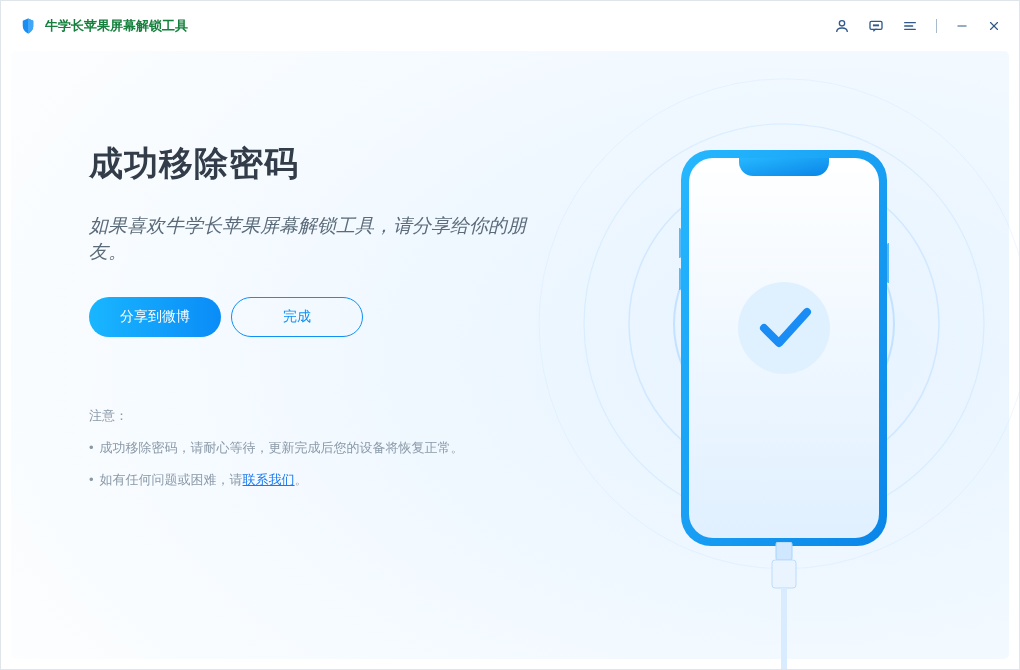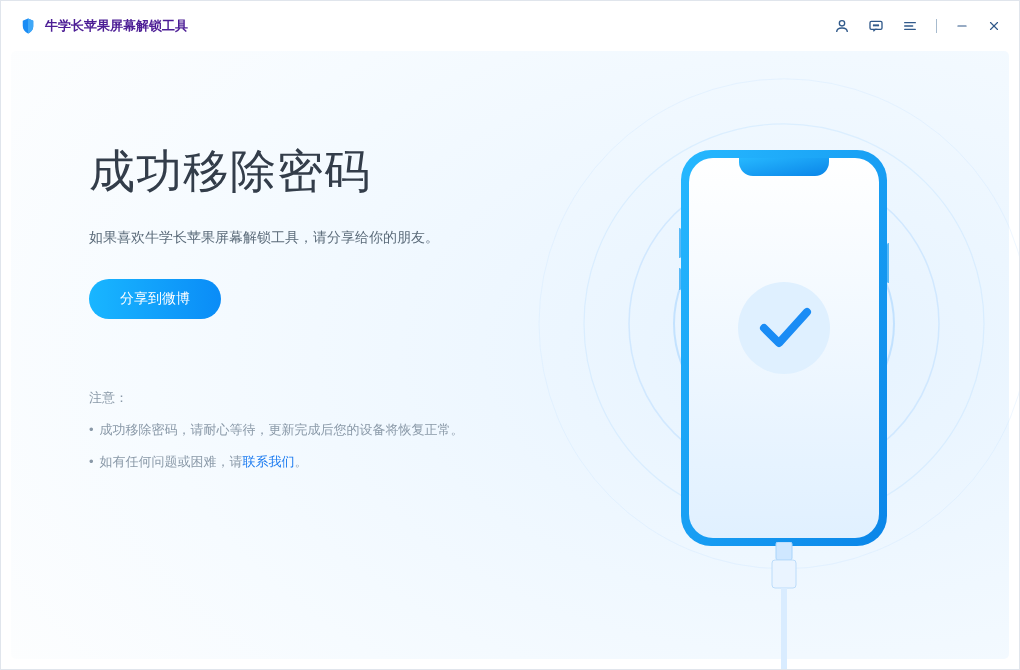--- a/index.html
+++ b/index.html
@@ -21,21 +21,21 @@
     }
     .title-left {
       display: flex;
       align-items: center;
       gap: 8px;
     }
     .logo-icon svg { display: block; }
     .app-title {
       font-size: 13px;
       font-weight: 700;
-      color: #4c1d95;
+      color: #15803d;
     }
     .title-right {
       display: flex;
       align-items: center;
       gap: 18px;
     }
     .title-divider {
       width: 1px;
       height: 14px;
       background: #a7bbce;
@@ -53,29 +53,30 @@
       border-radius: 5px;
       background: radial-gradient(ellipse 120% 120% at 80% 50%, #e6f3ff 0%, #f6fbff 55%, #fefefe 85%);
       display: flex;
       padding: 0;
     }
     .left-col {
       flex: 0 0 55%;
       padding: 90px 20px 0 78px;
     }
     .headline {
-      font-size: 46px;
-      font-weight: 400;
+      font-size: 34px;
+      font-weight: 700;
       color: #333d4a;
       letter-spacing: 1px;
     }
     .subtext {
       margin-top: 26px;
-      font-size: 14px;
+      font-size: 19px;
       color: #5b6b7a;
+      font-style: italic;
     }
     .buttons {
       margin-top: 32px;
       display: flex;
       gap: 10px;
     }
     .btn {
       width: 132px;
       height: 40px;
       border-radius: 20px;
@@ -109,20 +110,21 @@
       font-size: 13px;
       color: #8a99a8;
       margin-bottom: 14px;
       display: flex;
       align-items: baseline;
       gap: 6px;
     }
     .bullet { color: #8a99a8; }
     .link {
       color: #1a7af0;
+      text-decoration: underline;
       cursor: pointer;
     }
     .period { color: #8a99a8; }
 
     .right-col {
       flex: 1;
       position: relative;
       display: flex;
       align-items: center;
       justify-content: center;
@@ -194,20 +196,23 @@
   </div>
 </div>
 
 <div class="content">
   <div class="left-col">
     <div class="headline">成功移除密码</div>
     <div class="subtext">如果喜欢牛学长苹果屏幕解锁工具，请分享给你的朋友。</div>
     <div class="buttons">
       <div class="btn btn-primary">
         <span>分享到微博</span>
+      </div>
+      <div class="btn btn-secondary">
+        <span>完成</span>
       </div>
     </div>
     <div class="notice-block">
       <div class="notice-title">注意：</div>
       <div class="notice-item">
         <span class="bullet">•</span>
         <span>成功移除密码，请耐心等待，更新完成后您的设备将恢复正常。</span>
       </div>
       <div class="notice-item">
         <span class="bullet">•</span>

